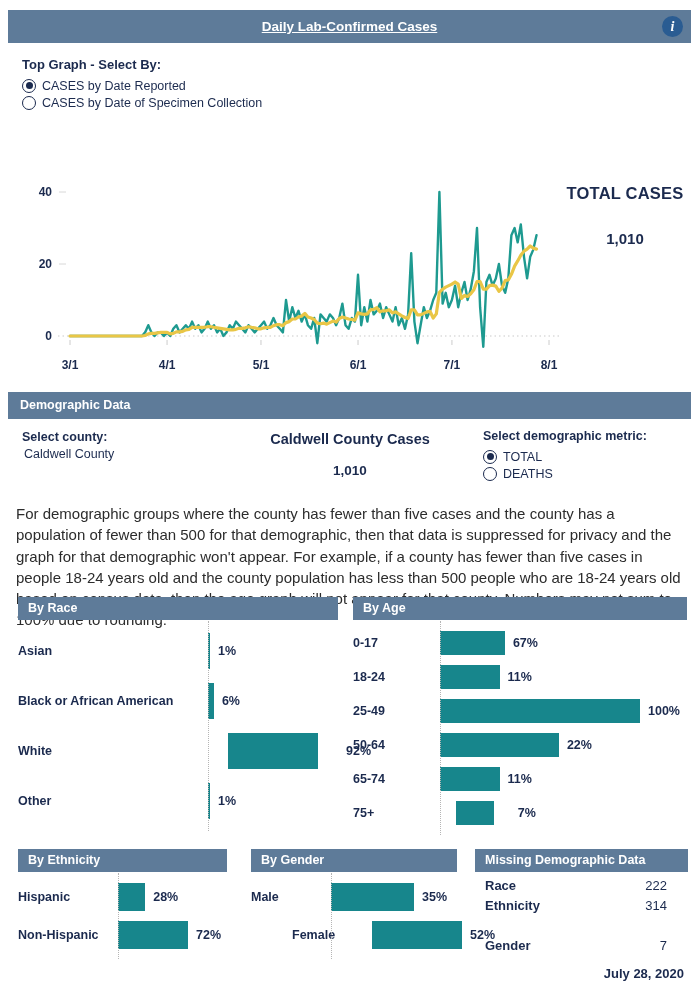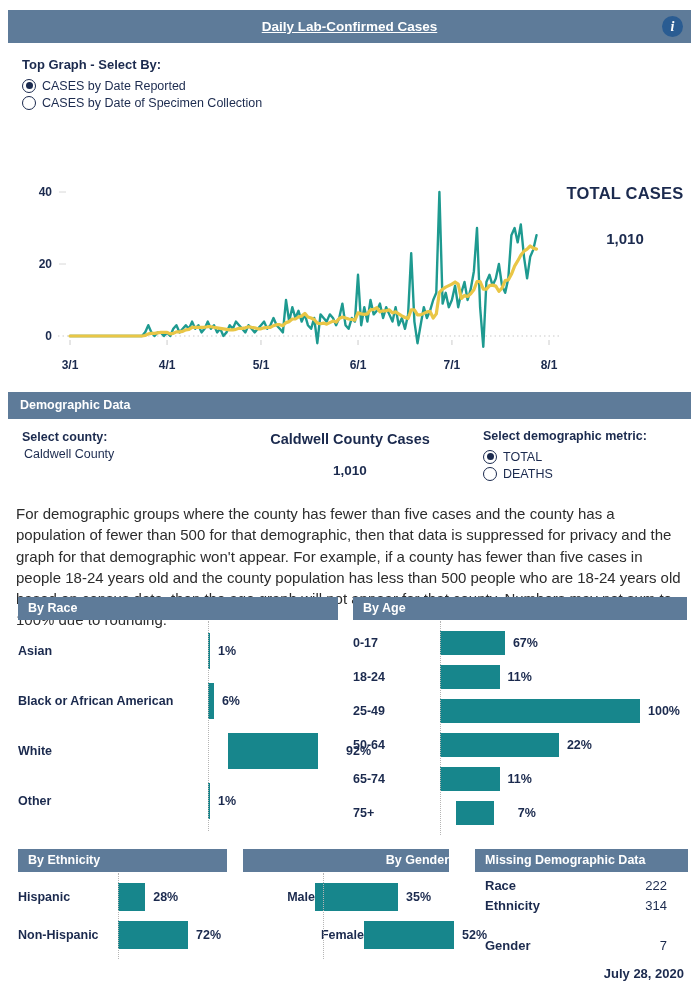--- a/index.html
+++ b/index.html
@@ -212,26 +212,26 @@
           <div class="bpct">28%</div>
         </div>
         <div class="brow" style="height: 38px;">
           <div class="blabel" style="width: 100px;">Non-Hispanic</div>
           <div class="bar" style="height: 28px; width: 70px;"></div>
           <div class="bpct">72%</div>
         </div>
       </div>
   </div>
 
-  <div class="abs" style="left:243px;top:849px;width:206px;text-align:right;">
+  <div class="abs" style="left:251px;top:849px;width:206px;">
     <div class="panel-header">By Gender</div>
     <div class="rows">
         <div class="baseline" style="left: 80px;"></div>
         <div class="brow" style="height: 38px;">
-          <div class="blabel" style="width: 72px;">Male</div>
+          <div class="blabel" style="width: 80px;">Male</div>
           <div class="bar" style="height: 28px; width: 83.1px;"></div>
           <div class="bpct">35%</div>
         </div>
         <div class="brow" style="height: 38px;">
           <div class="blabel" style="width: 80px; margin-left: 41px;">Female</div>
           <div class="bar" style="height: 28px; width: 90px;"></div>
           <div class="bpct">52%</div>
         </div>
       </div>
   </div>

